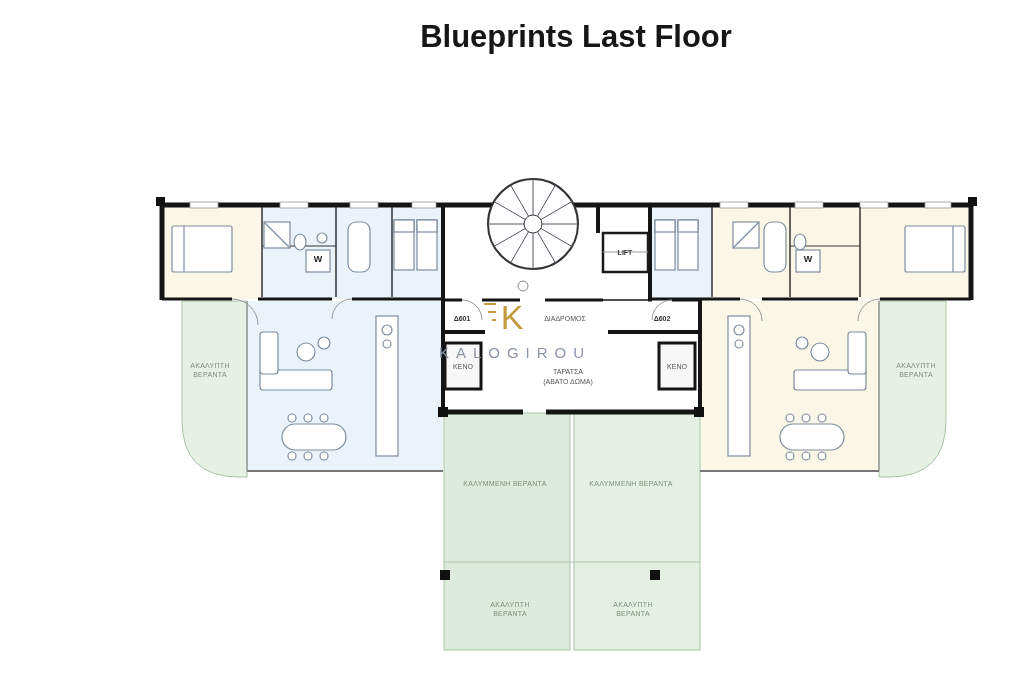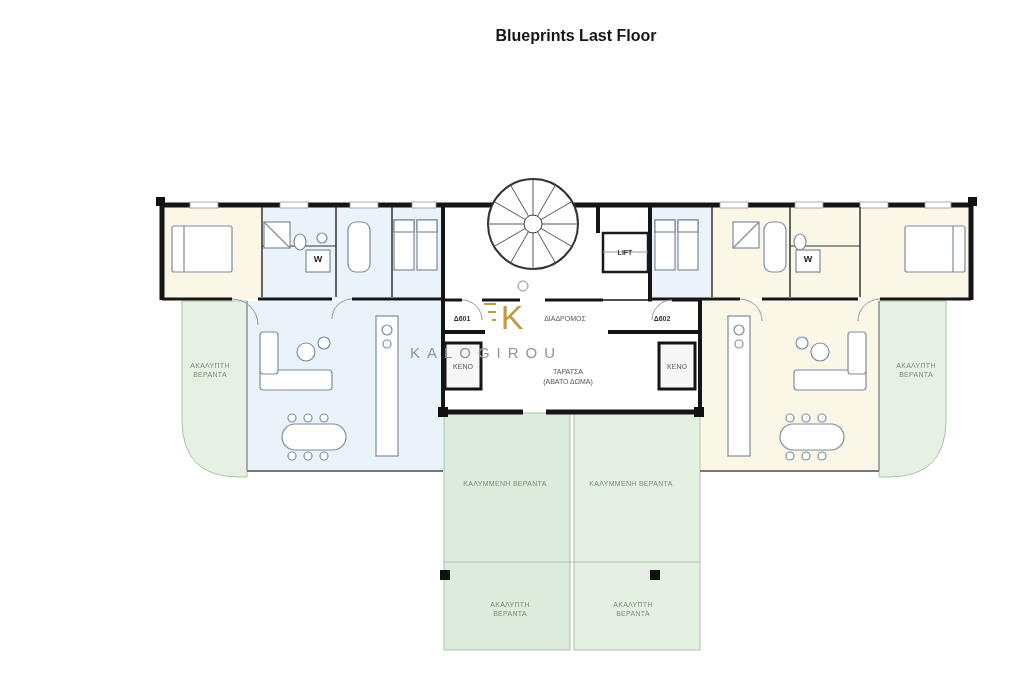--- a/index.html
+++ b/index.html
@@ -1,21 +1,21 @@
 <!DOCTYPE html>
 <html><head>
 <meta charset="utf-8">
 <style>
   html,body{margin:0;padding:0;background:#fff;}
   .stage{position:relative;width:1024px;height:675px;background:#fff;overflow:hidden;
          font-family:"Liberation Sans",sans-serif;}
   .stage svg{position:absolute;left:0;top:0;}
   .lbl{position:absolute;transform:translate(-50%,-50%);white-space:nowrap;
        font-family:"Liberation Sans",sans-serif;line-height:1;}
-  .title{font-size:16px;font-weight:600;color:#161616;}
+  .title{font-size:31px;font-weight:600;color:#161616;}
   .tiny{font-size:7px;color:#555;}
   .tiny-grn{font-size:7px;color:#7d8f7d;letter-spacing:.3px;}
   .unit{font-size:7px;color:#333;font-weight:bold;}
   .wlbl{font-size:9px;color:#222;font-weight:bold;}
   .logo-k{font-size:34px;color:#c49a3f;font-weight:400;}
   .logo-name{font-size:15px;color:#8c97a9;letter-spacing:7px;font-weight:500;}
 </style>
 </head>
 <body>
 
@@ -204,21 +204,21 @@
     <g stroke="#c49a3f">
       <line x1="484" y1="304" x2="496" y2="304" stroke-width="2"></line>
       <line x1="488" y1="312" x2="496" y2="312" stroke-width="2"></line>
       <line x1="492" y1="320" x2="496" y2="320" stroke-width="2"></line>
     </g>
   </svg>
 
   <div class="lbl title" style="left:576px;top:36px;">Blueprints Last Floor</div>
 
   <div class="lbl logo-k" style="left:512px;top:317px;">K</div>
-  <div class="lbl logo-name" style="left:486px;top:352px;">KALOGIROU</div>
+  <div class="lbl logo-name" style="left:515px;top:352px;">KALOGIROU</div>
 
   <div class="lbl unit" style="left:462px;top:318px;">Δ601</div>
   <div class="lbl unit" style="left:662px;top:318px;">Δ602</div>
   <div class="lbl tiny" style="left:565px;top:318px;">ΔΙΑΔΡΟΜΟΣ</div>
   <div class="lbl unit" style="left:625px;top:252px;">LIFT</div>
 
   <div class="lbl tiny" style="left:463px;top:366px;">KENO</div>
   <div class="lbl tiny" style="left:677px;top:366px;">KENO</div>
 
   <div class="lbl tiny" style="left:568px;top:371px;">ΤΑΡΑΤΣΑ</div>

